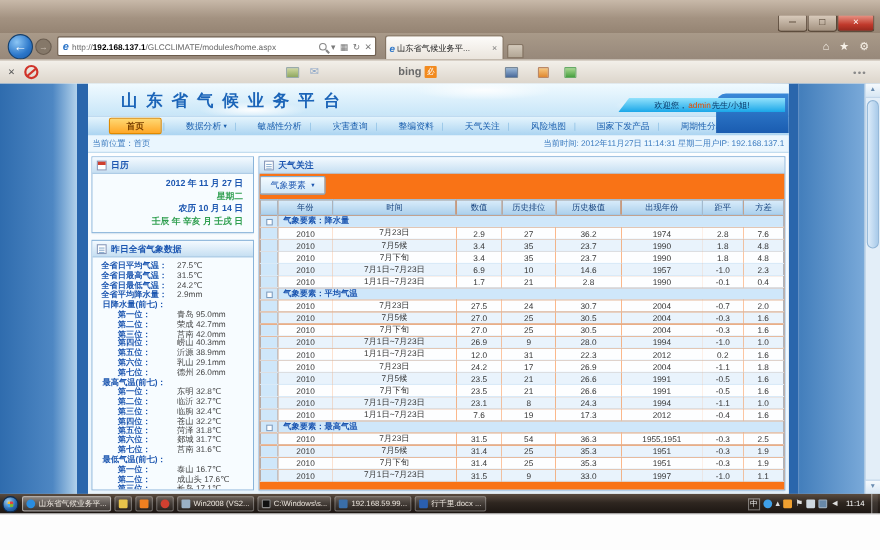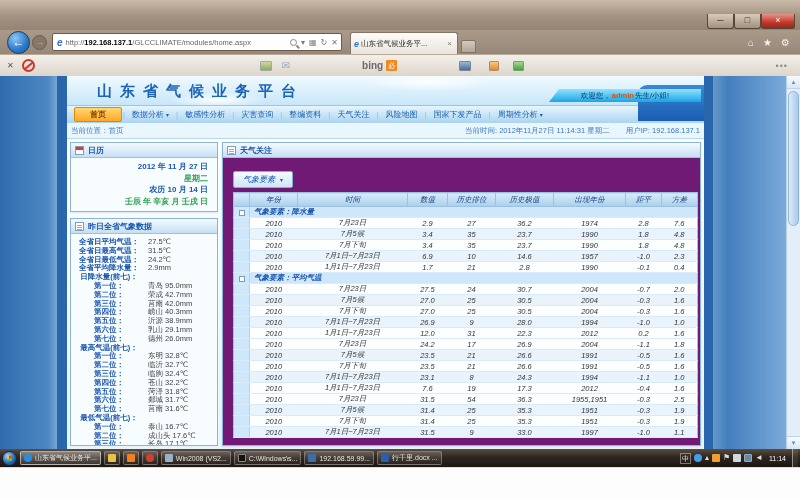--- a/index.html
+++ b/index.html
@@ -58,52 +58,52 @@
   .bing-wrap { display:flex; align-items:center; gap:3px; margin-left:72px; }
   .bing-txt { font-weight:bold; color:#6a6a6a; font-size:10px; letter-spacing:0; }
   .bing-box { width:11px; height:11px; background:#f28a1e; color:#fff; font-size:7px;
               line-height:11px; text-align:center; border-radius:1px; }
   .dots { margin-left:auto; margin-right:12px; color:#8a8a8a; font-size:9px; letter-spacing:1px; }
 
   
   .viewport { position:absolute; top:76px; left:0; right:0; height:373px; overflow:hidden;
     background:linear-gradient(90deg,#2f6cae 0%,#4e87c3 6%,#bcd9ef 9%,#ddeefa 45%,
                #9dc3e5 86%,#447fbc 91%,#78a8d8 98%,#9cc2e0 100%); }
-  .site { position:absolute; left:57px; top:0; bottom:0; width:656px; background:#fff;
+  .site { position:absolute; left:70px; top:0; bottom:0; width:656px; background:#fff;
           border-left:10px solid #2a66ac; border-right:9px solid #2a66ac; }
 
   .site-header { position:relative; height:29px; overflow:visible; z-index:5;
     background:
       radial-gradient(ellipse 70px 11px at 150px 24px, rgba(255,255,255,.95), transparent 70%),
       radial-gradient(ellipse 90px 13px at 360px 6px, rgba(255,255,255,.85), transparent 70%),
       radial-gradient(ellipse 60px 10px at 520px 20px, rgba(255,255,255,.8), transparent 70%),
       linear-gradient(#f0faff,#c8e6f8); }
   .site-title { position:absolute; left:30px; top:6px; font-size:15px; font-weight:bold;
                 color:#1b64b8; letter-spacing:8px; white-space:nowrap; }
   .blue-corner { position:absolute; right:0; top:9px; width:66px; height:36px;
                  background:linear-gradient(#3988d8,#1a5cb0); border-radius:9px 0 0 0; }
   .welcome { position:absolute; right:3px; top:13px; width:152px; height:13px;
              background:linear-gradient(#93e2fc,#18a6e8);
              clip-path:polygon(10px 0,100% 0,100% 100%,0 100%);
              display:flex; align-items:center; justify-content:center;
              font-size:7.5px; color:#0a3a6a; white-space:nowrap; }
-  .welcome .u { color:#e84c00; margin:8px 1px; font-weight:bold; }
+  .welcome .u { color:#e84c00; margin:8px 1px; font-weight:normal; }
 
   .site-nav { position:relative; height:18px; background:linear-gradient(#e6f5fd,#abd4f1);
               border-top:1px solid #9cc6e8; display:flex; align-items:center;
               padding-left:7px; font-size:8px; white-space:nowrap; }
-  .nav-item { color:#1b5fae; padding:1px 6px; display:inline-flex; align-items:center; }
+  .nav-item { color:#1b5fae; padding:1px 6px; display:inline-flex; align-items:center;margin-left:12px; }
   .nav-item.active { background:linear-gradient(#ffd873,#ffa726); border:1px solid #e08a00;
                      border-radius:2px; color:#7a4000; font-weight:bold; padding:1px 15px; }
   .nav-sep { color:#8fc0e4; margin:0 1px; }
   .nav-arrow { font-size:6px; margin-left:2px; color:#1b5fae; }
 
   .site-crumb { height:16px; background:#eaf6fe; border-bottom:1px solid #b9d6ec;
                 display:flex; align-items:center; font-size:7.5px; color:#3a7abf; padding:0 4px; }
-  .crumb-right { margin-left:auto; display:flex; gap:16px; }
+  .crumb-right { margin-left:auto; display:flex; }
 
   .site-body { display:flex; padding:3px; height:calc(100% - 63px); overflow:hidden;
                background:linear-gradient(#fdfeff,#eaf4fb); }
   .sidebar { width:148px; flex:none; margin-right:4px; display:flex; flex-direction:column; overflow:hidden; }
   .panel { border:1px solid #8ab4da; background:#f7fcff; display:flex; flex-direction:column;
            box-shadow:0 1px 2px rgba(40,90,140,.15); }
   .panel-h { height:15px; flex:none; background:linear-gradient(#f4faff,#c6dff2);
              border-bottom:1px solid #9cc0e0; display:flex; align-items:center;
              padding:0 4px; color:#1c56b0; font-weight:bold; font-size:8px; gap:4px; }
   .ph-ico { width:9px; height:9px; flex:none; border:1px solid #8899bb; background:#fff; position:relative; }
@@ -116,21 +116,21 @@
   .cal-lunar { color:#1c56b0; font-weight:bold; }
   .cal-gz { color:#2e9e4f; font-weight:bold; }
   .panel.stats { margin-top:6px; flex:1; overflow:hidden; }
   .stats-body { padding:4px 2px 0 0; font-size:7.5px; line-height:8.8px; overflow:hidden; }
   .s-line { display:flex; white-space:nowrap; }
   .s-lbl { width:76px; flex:none; text-align:center; color:#1c56b0; font-weight:bold; }
   .s-val { color:#444; padding-left:1px; }
 
   .main { flex:1; min-width:0; }
   .main .panel { height:100%; }
-  .main-body { padding:10px; background:#701a75; flex:1; overflow:hidden;font-style:italic; }
+  .main-body { padding:0; background:#f97316; flex:1; overflow:hidden; }
   .elem-btn { display:inline-flex; align-items:center; gap:5px; padding:2px 9px; font-size:8px;
               color:#1c56b0; background:linear-gradient(#f4fbff,#cfe6f6); border:1px solid #7fb0d8;
               border-radius:2px; margin-bottom:4px; }
   .elem-btn .arr { font-size:6px; }
   table.wt { width:100%; border-collapse:collapse; table-layout:fixed; font-size:7.5px;
              text-align:center; border:1px solid #9cc2e2; }
   .wt th { height:14px; background:linear-gradient(#d8ebfa,#aacfec); border:1px solid #9cc2e2;
            color:#16427e; font-weight:normal; padding:0; overflow:hidden; }
   .wt td { height:11px; padding:0; border-bottom:1px solid #d9eaf8; color:#333;
            overflow:hidden; white-space:nowrap; }
@@ -594,20 +594,24 @@
                       <td class="strip"></td>
                       <td>2010</td>
                       <td>1月1日~7月23日</td>
                       <td>7.6</td>
                       <td>19</td>
                       <td>17.3</td>
                       <td>2012</td>
                       <td>-0.4</td>
                       <td>1.6</td>
                     </tr>
+                    <tr class="grp">
+                      <td class="strip"><span class="cb"></span></td>
+                      <td class="glabel" colspan="8">气象要素：最高气温</td>
+                    </tr>
                     <tr class="r0">
                       <td class="strip"></td>
                       <td>2010</td>
                       <td>7月23日</td>
                       <td>31.5</td>
                       <td>54</td>
                       <td>36.3</td>
                       <td>1955,1951</td>
                       <td>-0.3</td>
                       <td>2.5</td>

